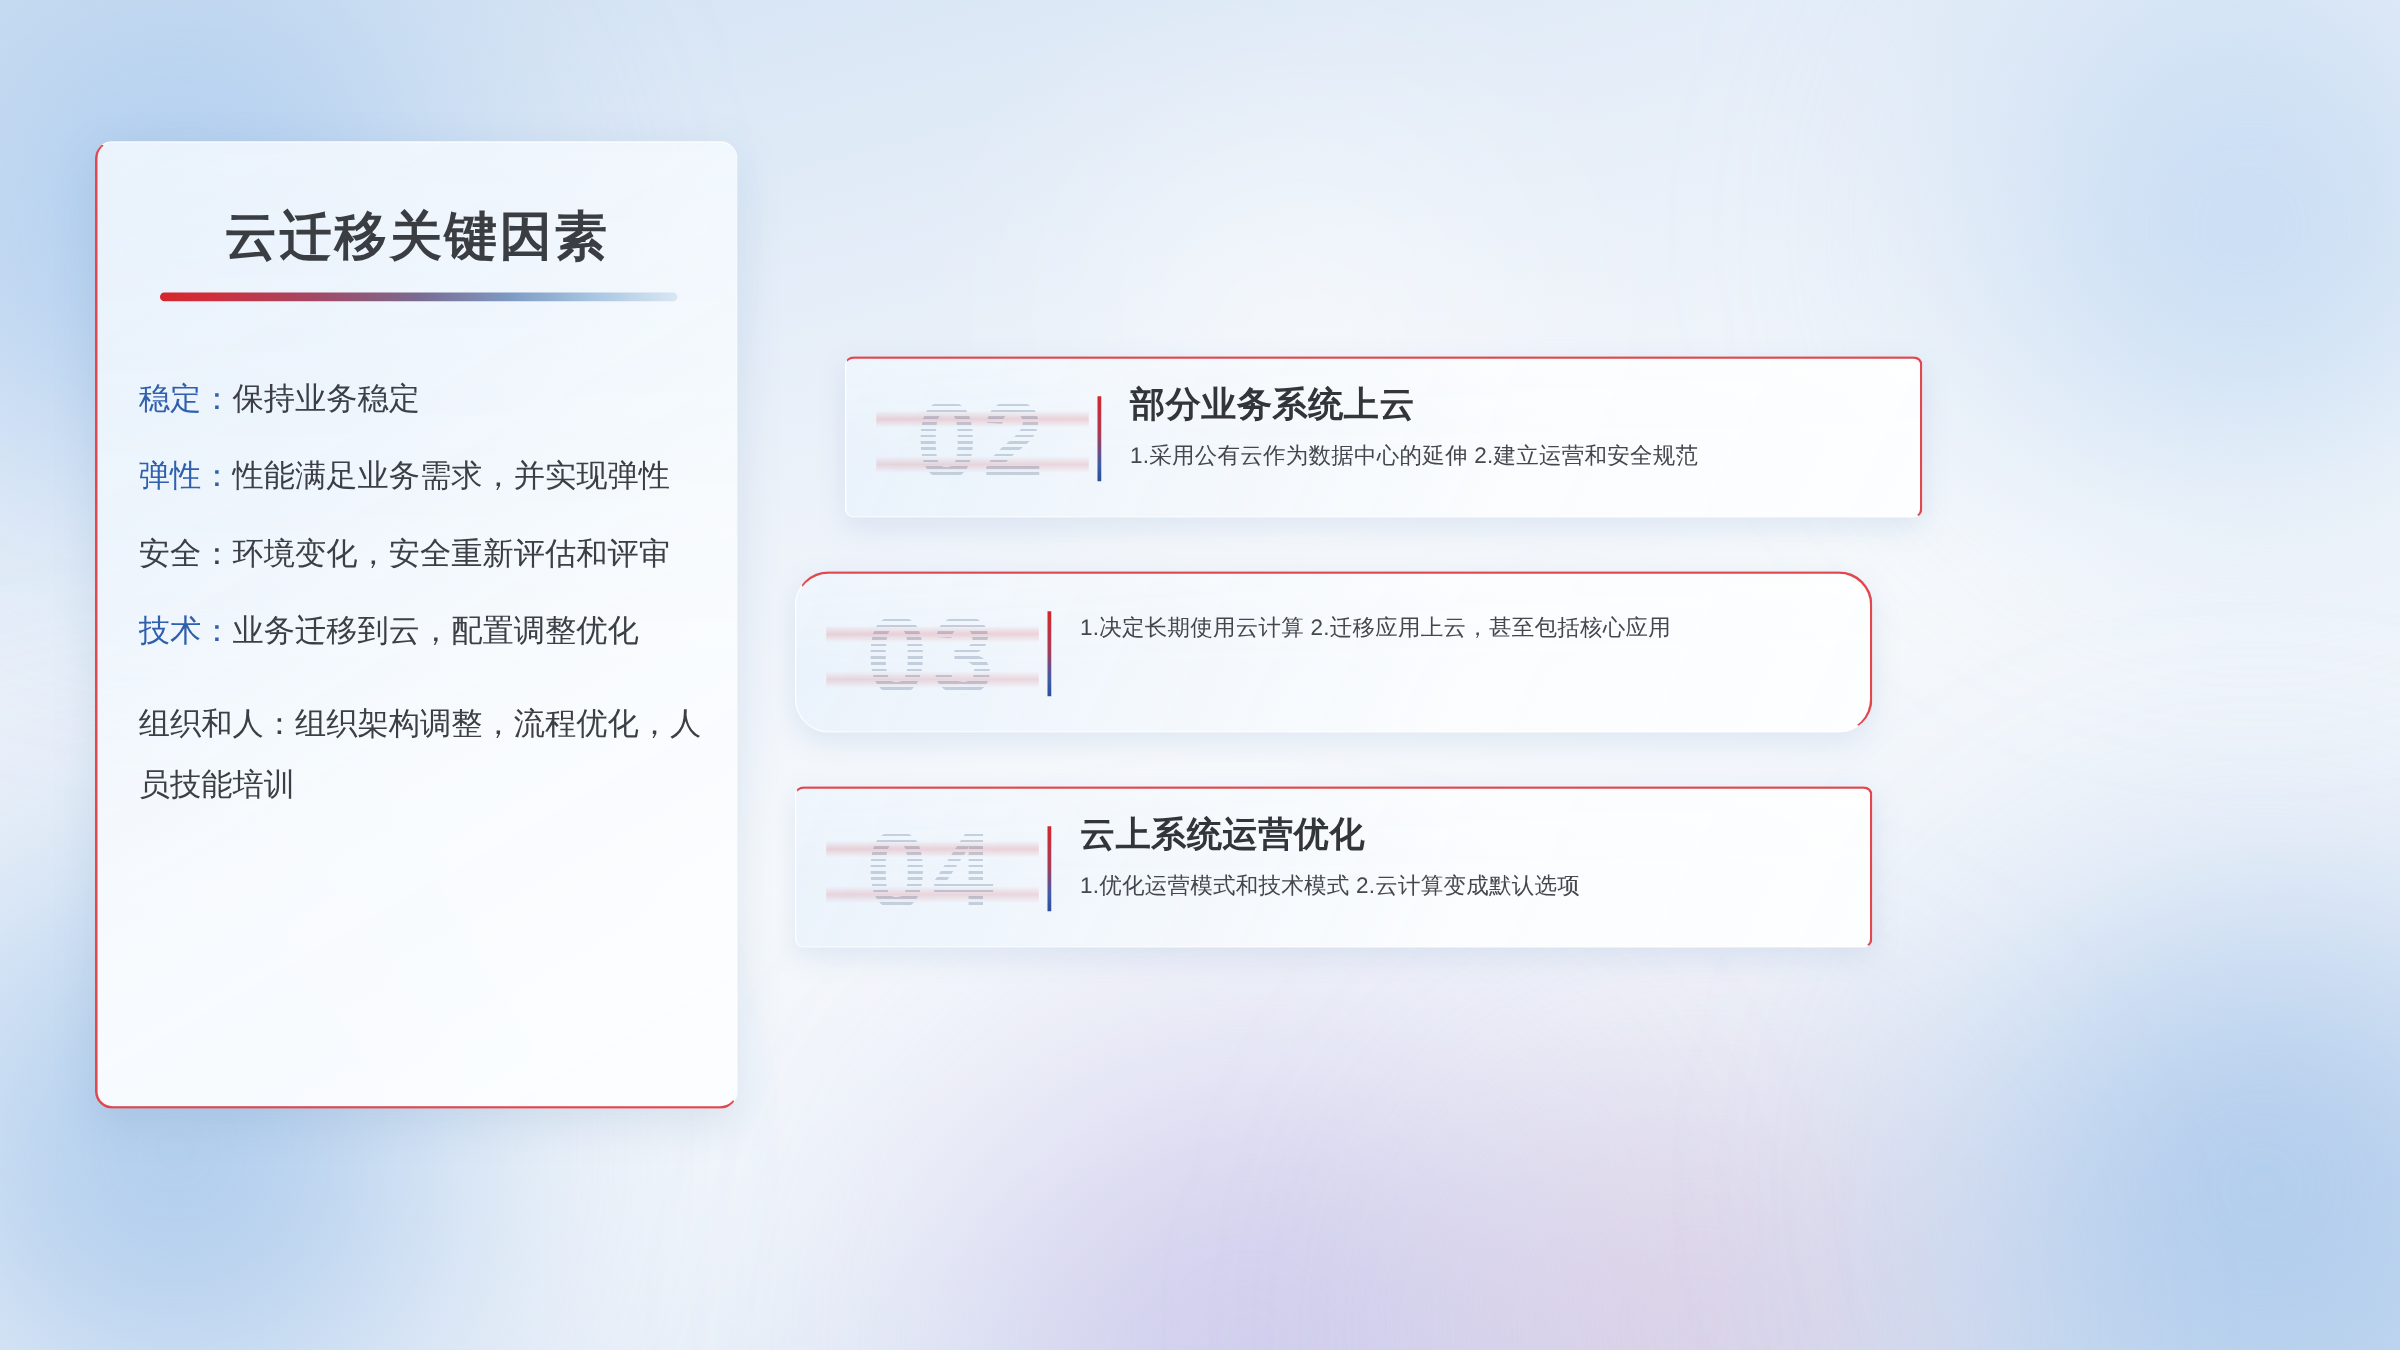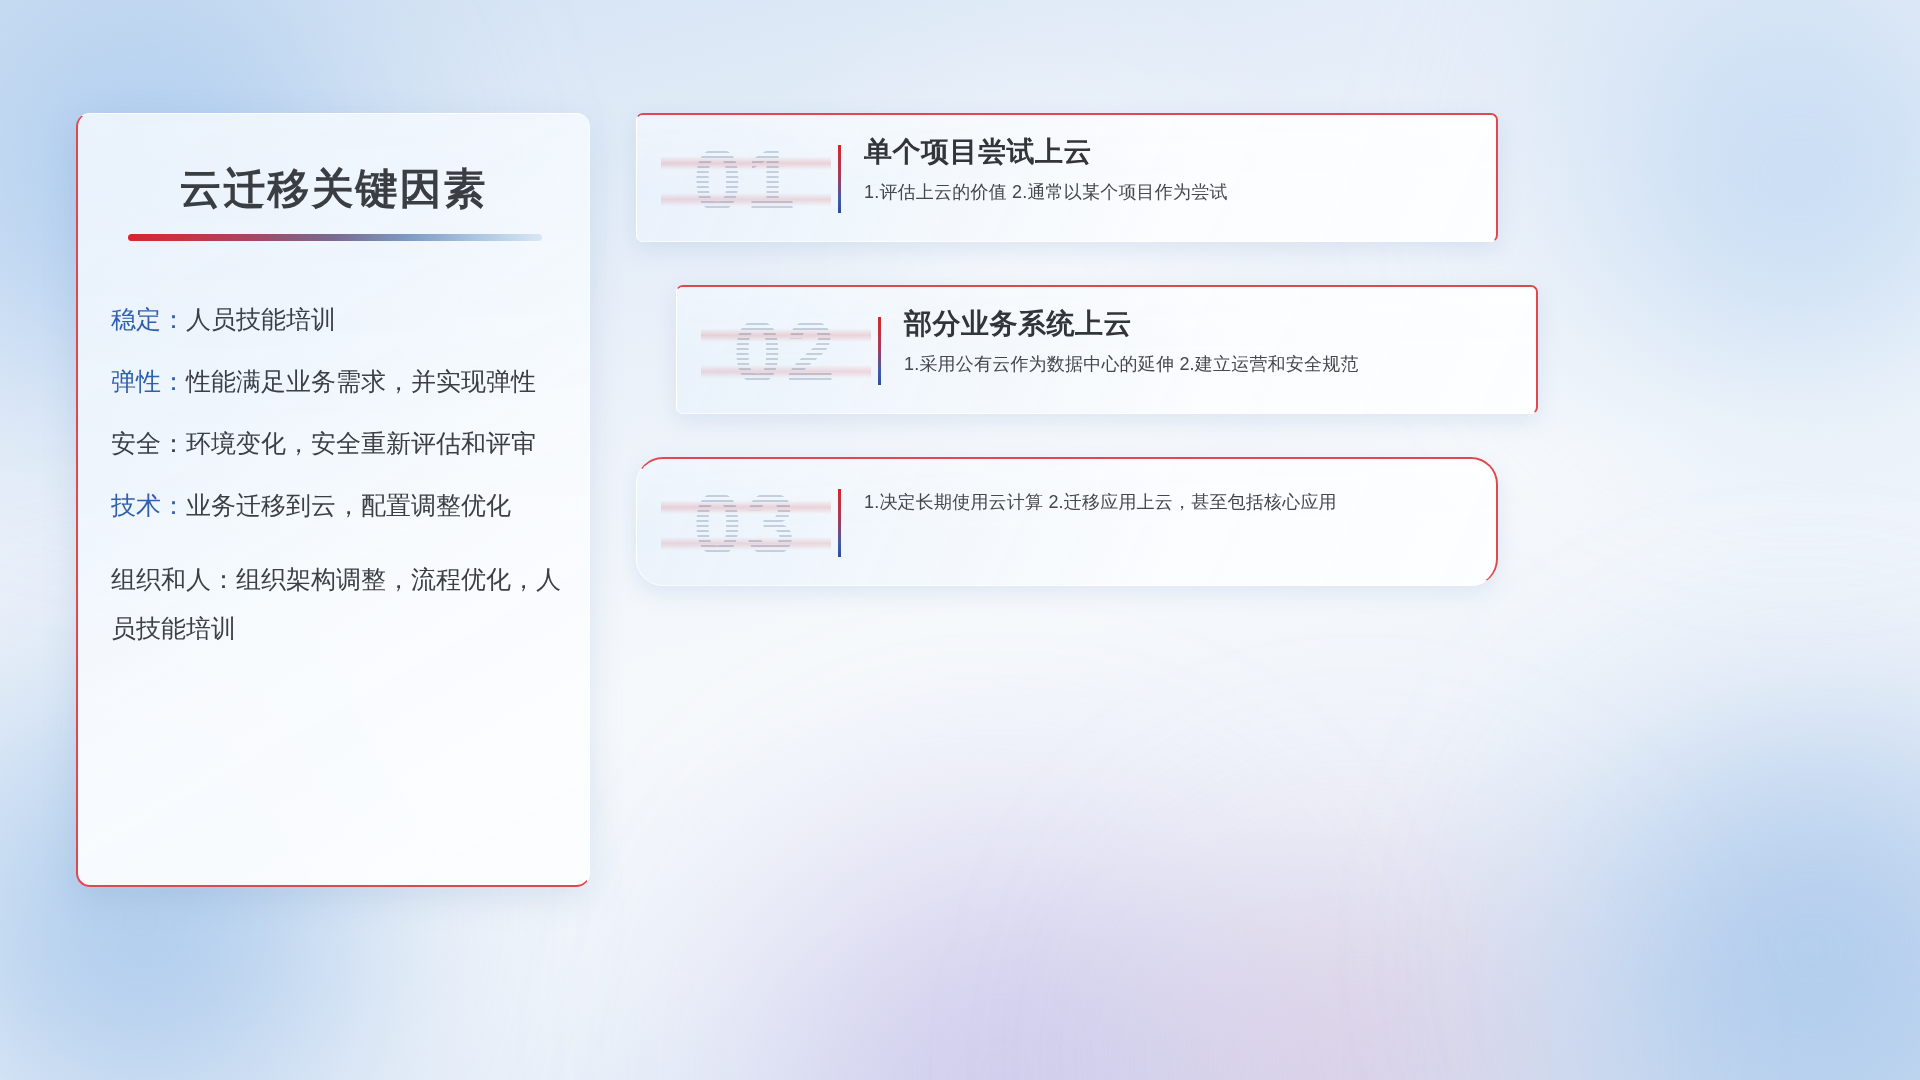--- a/index.html
+++ b/index.html
@@ -217,21 +217,21 @@
 <div id="stage">
 
   <div class="left-panel">
     <div class="lp-gloss"></div>
     <div class="panel-title">云迁移关键因素</div>
     <div class="title-rule"></div>
 
     <div class="factor-list">
 
       <div class="factor-row">
-        <span class="factor-key accent">稳定：</span><span class="factor-val">人员技能培训</span>
+        <span class="factor-key accent">稳定：</span><span class="factor-val">保持业务稳定</span>
       </div>
 
       <div class="factor-row">
         <span class="factor-key accent">弹性：</span><span class="factor-val">性能满足业务需求，并实现弹性</span>
       </div>
 
       <div class="factor-row">
         <span class="factor-key plain">安全：</span><span class="factor-val">环境变化，安全重新评估和评审</span>
       </div>
 
@@ -239,30 +239,20 @@
         <span class="factor-key accent">技术：</span><span class="factor-val">业务迁移到云，配置调整优化</span>
       </div>
 
       <div class="factor-row wrap-row">
         <span class="factor-key plain">组织和人：</span><span class="factor-val">组织架构调整，流程优化，人员技能培训</span>
       </div>
 
     </div>
   </div>
 
-  <div class="step-card card-1">
-    <div class="sc-gloss"></div>
-    <div class="ghost-num">01</div>
-    <div class="ghost-tint"></div>
-    <div class="card-divider"></div>
-    <div class="card-text">
-      <div class="card-heading">单个项目尝试上云</div>
-      <div class="card-desc">1.评估上云的价值   2.通常以某个项目作为尝试</div>
-    </div>
-  </div>
 
   <div class="step-card card-2">
     <div class="sc-gloss"></div>
     <div class="ghost-num">02</div>
     <div class="ghost-tint"></div>
     <div class="card-divider"></div>
     <div class="card-text">
       <div class="card-heading">部分业务系统上云</div>
       <div class="card-desc">1.采用公有云作为数据中心的延伸   2.建立运营和安全规范</div>
     </div>
@@ -271,14 +261,24 @@
   <div class="step-card card-3">
     <div class="sc-gloss"></div>
     <div class="ghost-num">03</div>
     <div class="ghost-tint"></div>
     <div class="card-divider"></div>
     <div class="card-text">
       <div class="card-desc">1.决定长期使用云计算   2.迁移应用上云，甚至包括核心应用</div>
     </div>
   </div>
 
+  <div class="step-card card-4">
+    <div class="sc-gloss"></div>
+    <div class="ghost-num">04</div>
+    <div class="ghost-tint"></div>
+    <div class="card-divider"></div>
+    <div class="card-text">
+      <div class="card-heading">云上系统运营优化</div>
+      <div class="card-desc">1.优化运营模式和技术模式   2.云计算变成默认选项</div>
+    </div>
+  </div>
 
 </div>
 
 </body></html>

